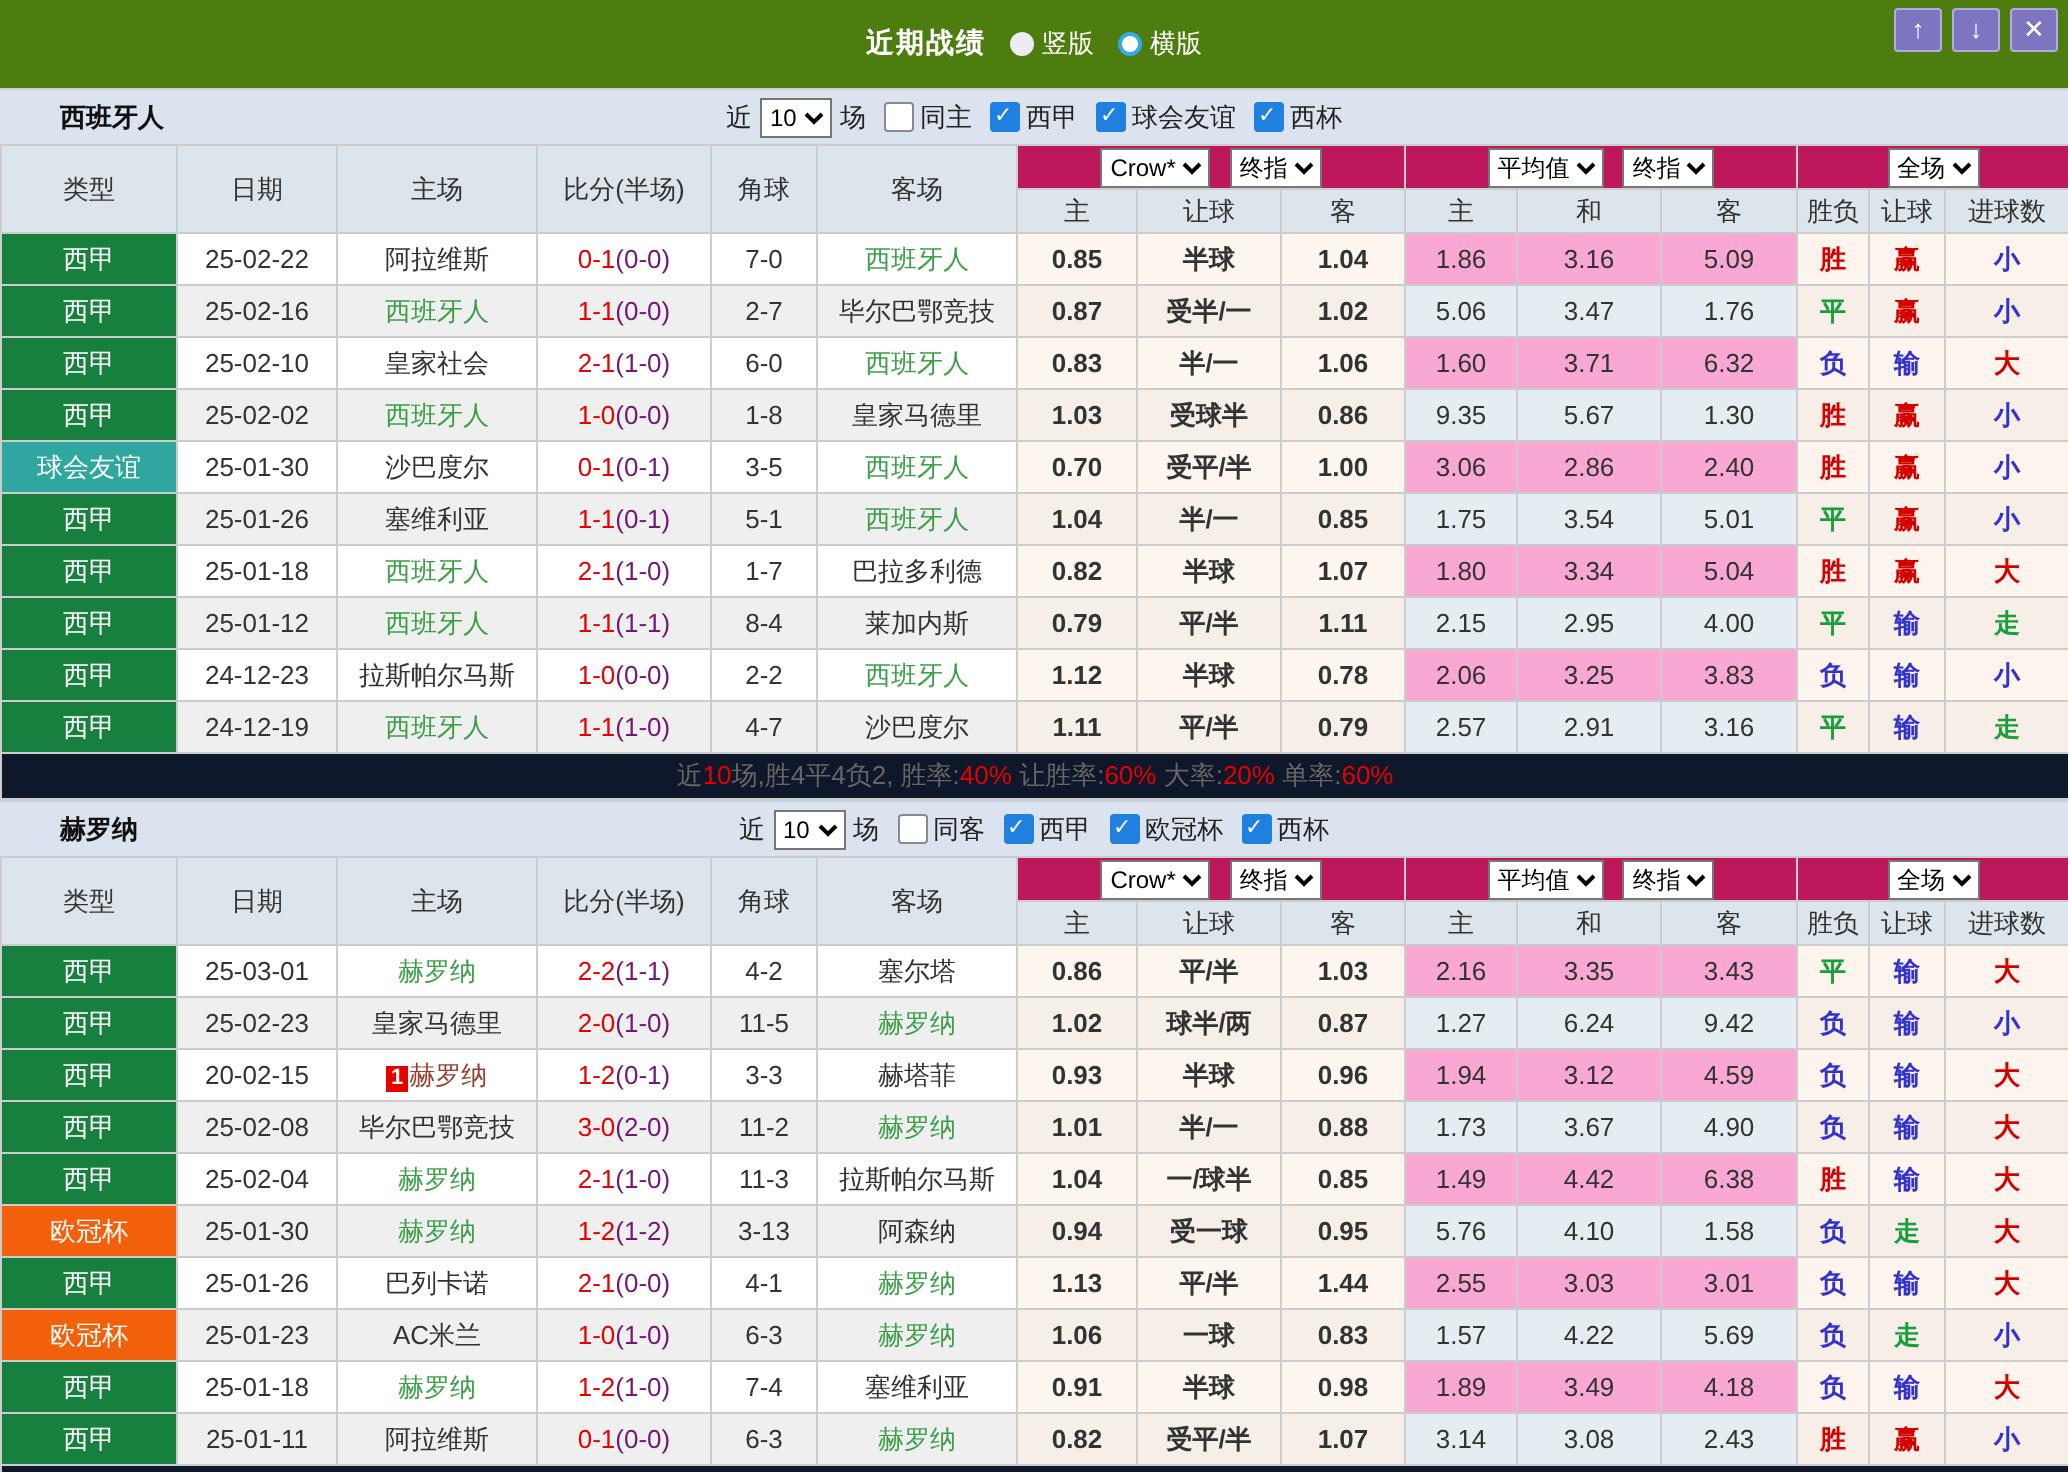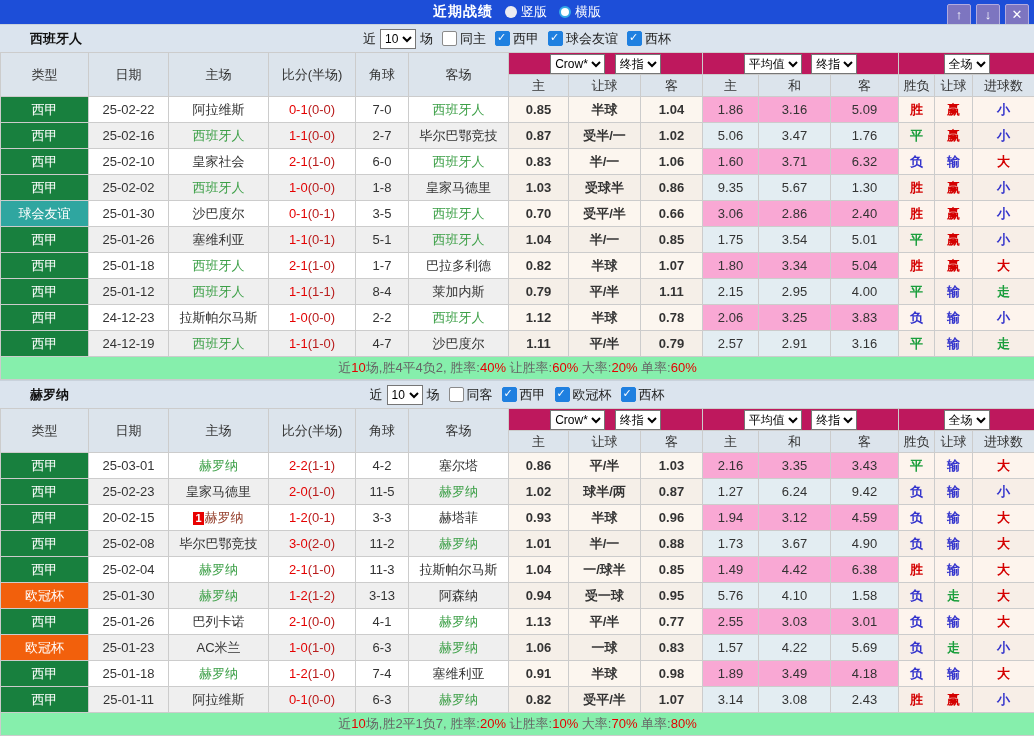--- a/index.html
+++ b/index.html
@@ -1,20 +1,20 @@
 <!DOCTYPE html>
 <html><head>
 <meta charset="utf-8">
 <style>
   html,body{margin:0;padding:0;background:#fff;}
   body{width:1034px;font-family:"Liberation Sans","DejaVu Sans",sans-serif;-webkit-font-smoothing:antialiased;}
   .wrap{width:1034px;}
 
   
-  .titlebar{height:24px;background:#1d4ed8;display:flex;align-items:center;justify-content:center;position:relative;color:#fff;}
+  .titlebar{height:44px;background:#4d7c0f;display:flex;align-items:center;justify-content:center;position:relative;color:#fff;}
   .titlebar .title{font-weight:bold;font-size:14px;letter-spacing:1px;}
   .radio{width:12px;height:12px;border-radius:50%;background:#ececf2;display:inline-block;margin:0 4px 0 12px;vertical-align:-2px;}
   .radio.ring{background:#fff;border:2px solid #35aae6;width:8px;height:8px;}
   .rlabel{font-size:13px;}
   .winbtns{position:absolute;right:5px;top:4px;display:flex;gap:5px;}
   .wbtn{width:22px;height:20px;background:#7d75c0;border:1px solid #b2abdf;border-radius:2px;color:#fff;font-size:13px;line-height:19px;text-align:center;cursor:pointer;font-weight:bold;}
 
   
   .controls{height:27px;background:#dbe4ee;border-top:1px solid #c9d2dc;display:flex;align-items:center;font-size:13px;color:#222;position:relative;}
   .teamname{position:absolute;left:30px;font-weight:bold;font-size:13px;color:#111;}
@@ -39,25 +39,25 @@
   td.cres{background:#fdf4ed;font-weight:bold;}
   tbody tr:nth-child(even) td.cres{background:#f7eee7;}
   td.ct{color:#fff;}
   .liga{background:#18803e;}
   .fri{background:#2fa6a0;}
   .ucl{background:#f2600c;}
   .tg{color:#3da048;}
   .tm{color:#96412e;}
   .badge{display:inline-block;background:#e80000;color:#fff;font-size:11px;line-height:13px;padding:0 2px;margin-right:1px;font-weight:bold;}
   .sred{color:#e60000;}
-  .shalf{color:#b91c1c;}
+  .shalf{color:#701a75;}
   .cr{color:#d40000;}
   .cg{color:#1a9e3c;}
   .cb2{color:#3333cc;}
-  tfoot td{height:22px;background:#86efac;font-size:13px;color:#666;text-align:center;}
+  tfoot td{height:22px;background:#0f172a;font-size:13px;color:#666;text-align:center;}
   tfoot .sv{color:#e60000;}
 </style>
 </head>
 <body>
 
 <div class="wrap">
 
   <div class="titlebar">
     <span class="title">近期战绩</span>
     <span class="radio sel"></span>
@@ -209,21 +209,21 @@
         </tr>
         <tr>
           <td class="ct fri">球会友谊</td>
           <td class="b">25-01-30</td>
           <td class="b"><span class="">沙巴度尔</span></td>
           <td class="b"><span class="sred">0-1</span><span class="shalf">(0-1)</span></td>
           <td class="b">3-5</td>
           <td class="b"><span class="tg">西班牙人</span></td>
           <td class="ca">0.70</td>
           <td class="ca">受平/半</td>
-          <td class="ca">0.66</td>
+          <td class="ca">1.00</td>
           <td class="ce">3.06</td>
           <td class="ce">2.86</td>
           <td class="ce">2.40</td>
           <td class="cres cr">胜</td>
           <td class="cres cr">赢</td>
           <td class="cres cb2">小</td>
         </tr>
         <tr>
           <td class="ct liga">西甲</td>
           <td class="b">25-01-26</td>
@@ -489,21 +489,21 @@
         </tr>
         <tr>
           <td class="ct liga">西甲</td>
           <td class="b">25-01-26</td>
           <td class="b"><span class="">巴列卡诺</span></td>
           <td class="b"><span class="sred">2-1</span><span class="shalf">(0-0)</span></td>
           <td class="b">4-1</td>
           <td class="b"><span class="tg">赫罗纳</span></td>
           <td class="ca">1.13</td>
           <td class="ca">平/半</td>
-          <td class="ca">0.77</td>
+          <td class="ca">1.44</td>
           <td class="ce">2.55</td>
           <td class="ce">3.03</td>
           <td class="ce">3.01</td>
           <td class="cres cb2">负</td>
           <td class="cres cb2">输</td>
           <td class="cres cr">大</td>
         </tr>
         <tr>
           <td class="ct ucl">欧冠杯</td>
           <td class="b">25-01-23</td>

